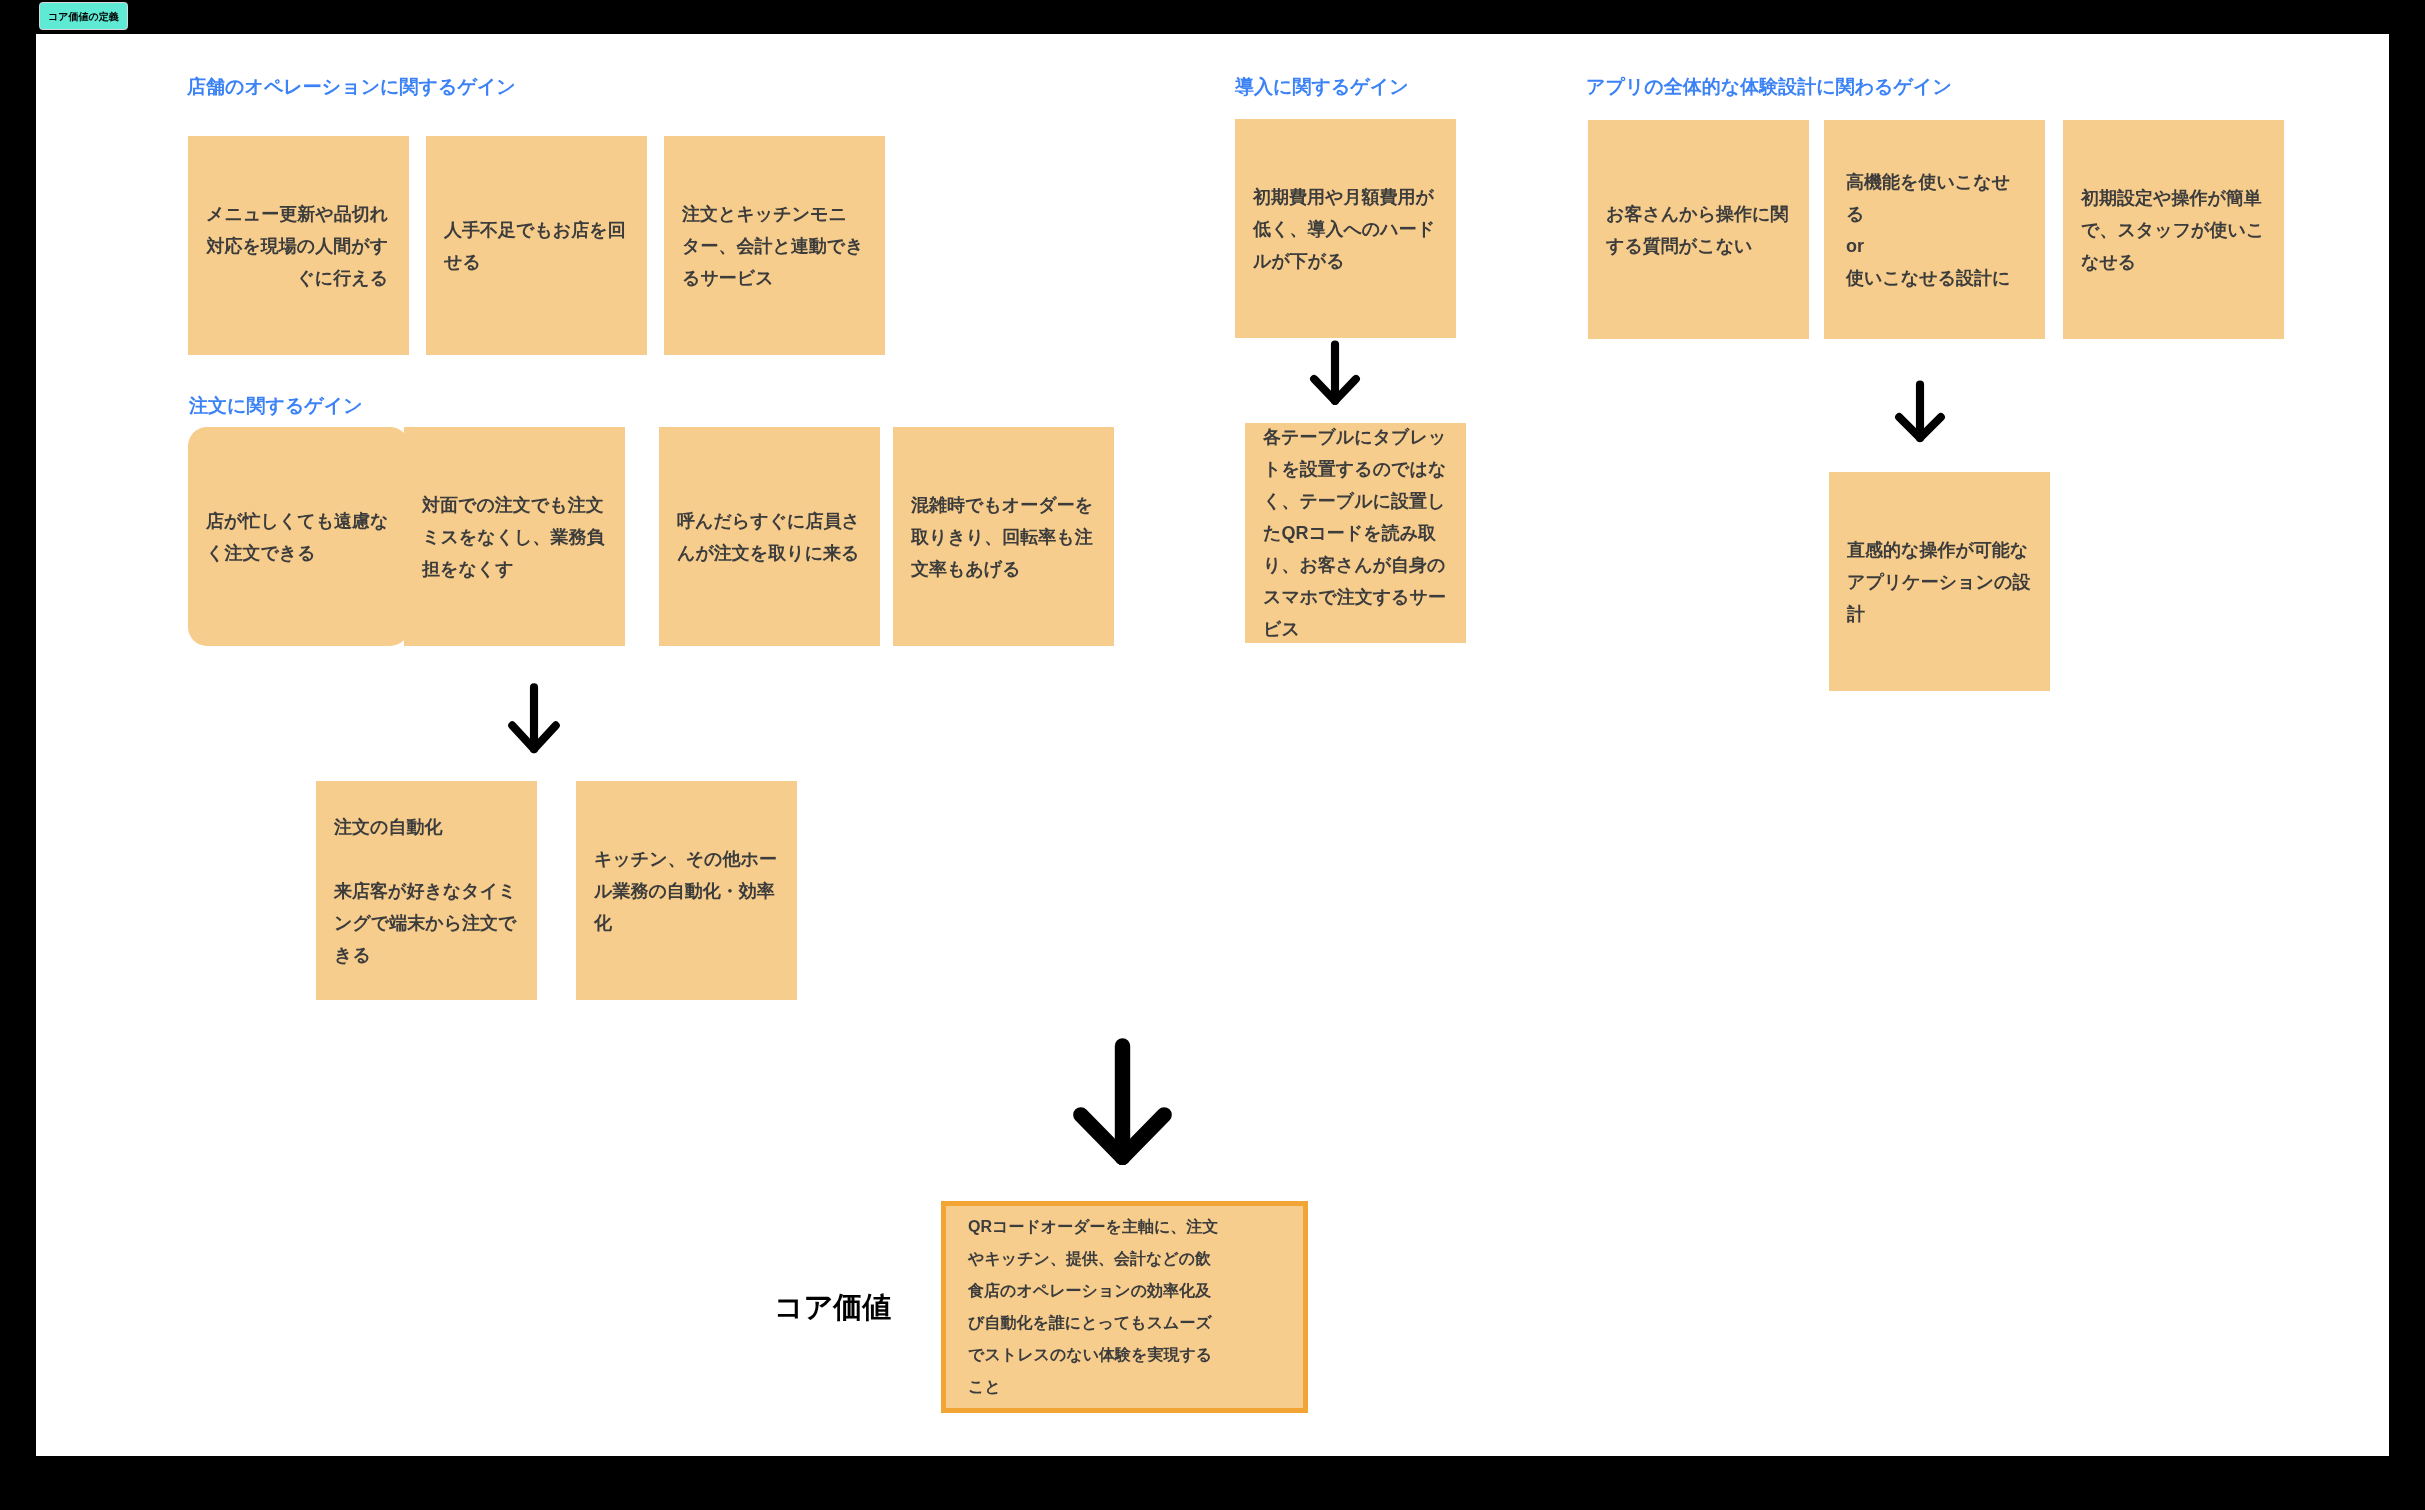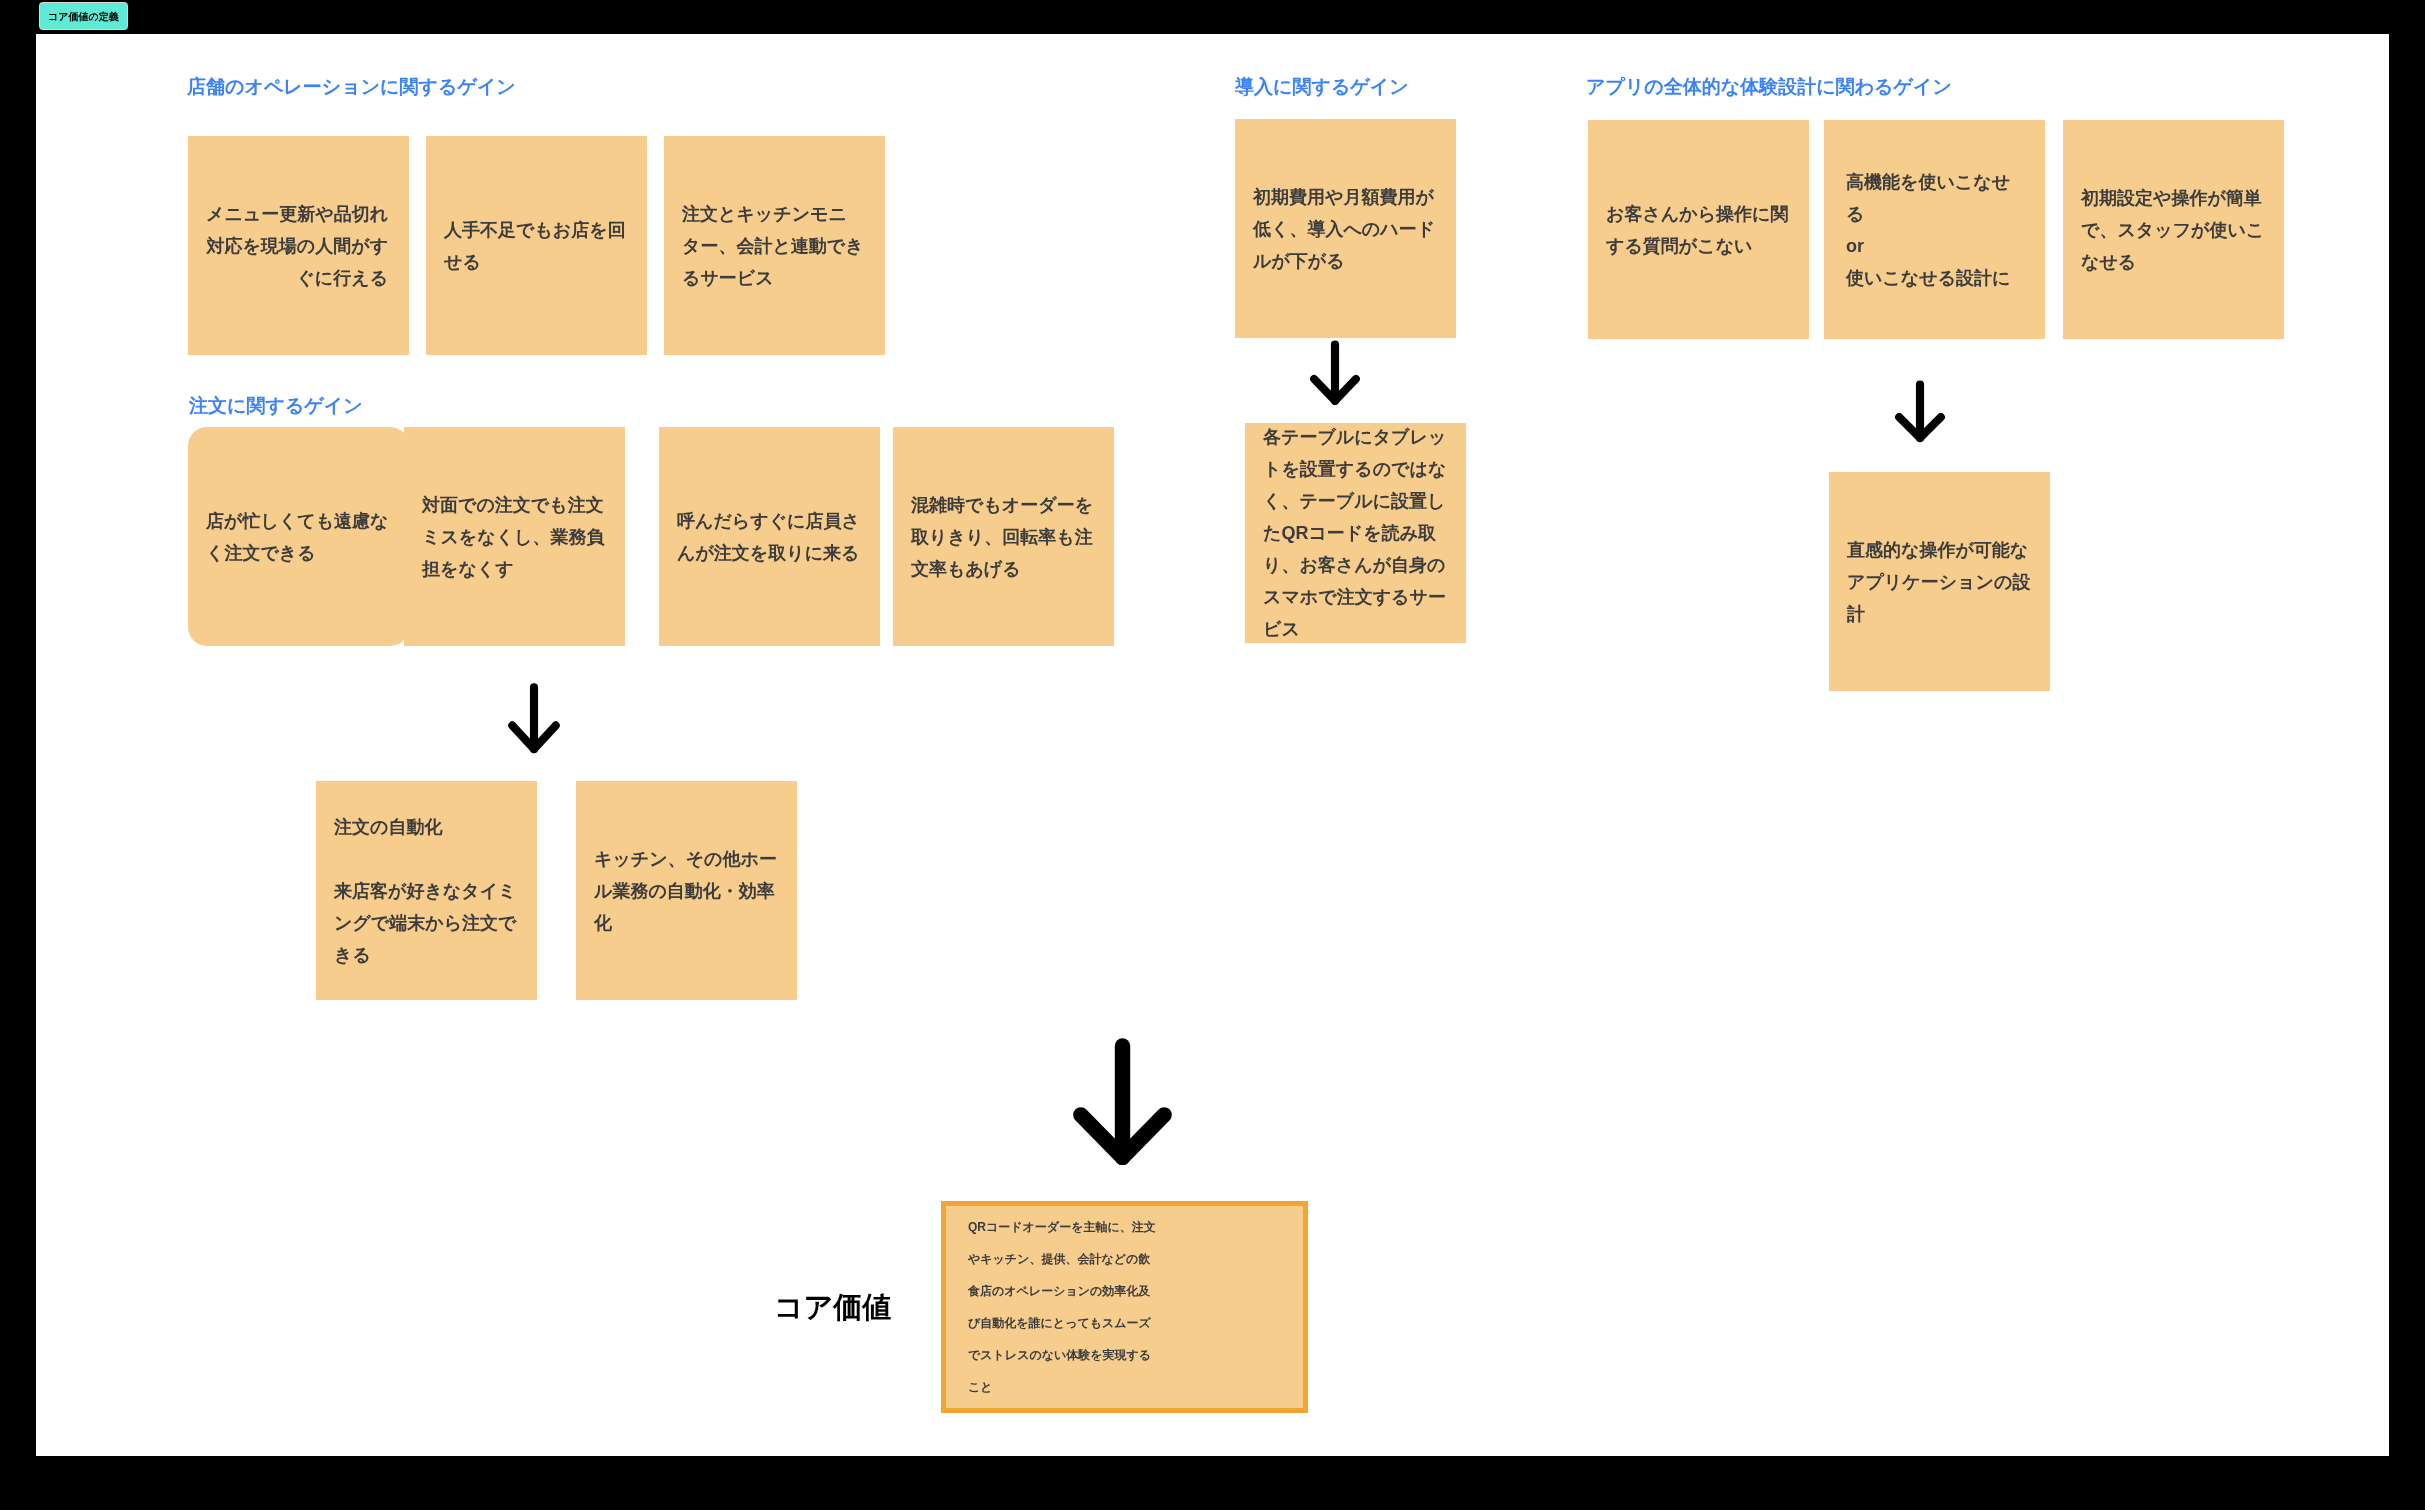--- a/index.html
+++ b/index.html
@@ -33,21 +33,21 @@
     padding:0 18px;box-sizing:border-box;
     font-size:18px;font-weight:bold;line-height:32px;
     color:#3C3C3C;white-space:pre-line;
   }
   .note.tall{height:220px;}
   .core-note{
     position:absolute;left:941px;top:1201px;width:367px;height:212px;
     background:#F6CD8D;border:5.4px solid #F2A434;
     display:flex;align-items:center;
     padding:4px 22px;box-sizing:border-box;
-    font-size:12px;font-weight:bold;line-height:32px;
+    font-size:16px;font-weight:bold;line-height:32px;
     color:#3C3C3C;white-space:pre-line;
   }
   .core-label{
     position:absolute;left:774px;top:1289px;
     font-size:29px;font-weight:bold;color:#000;
     line-height:36px;white-space:nowrap;
   }
   .arrow{position:absolute;}
 </style>
 </head>

